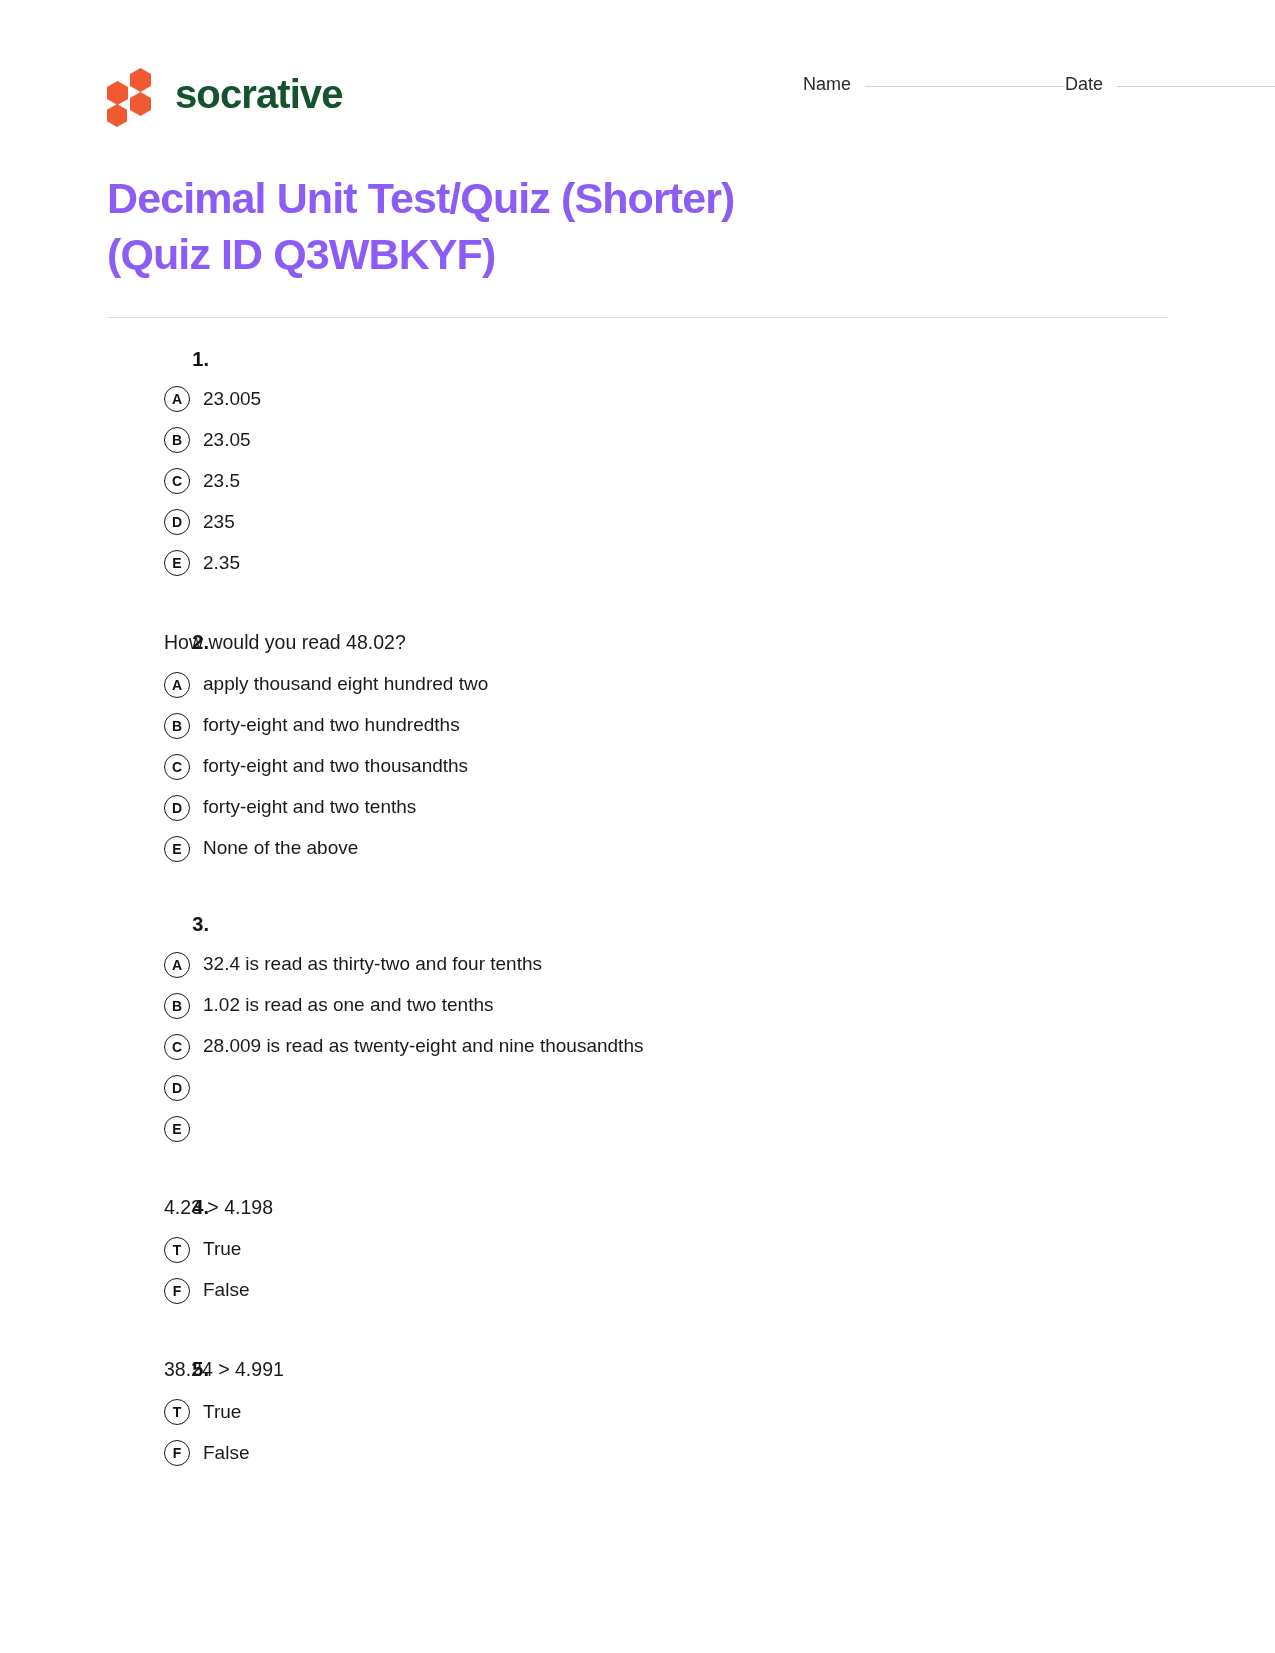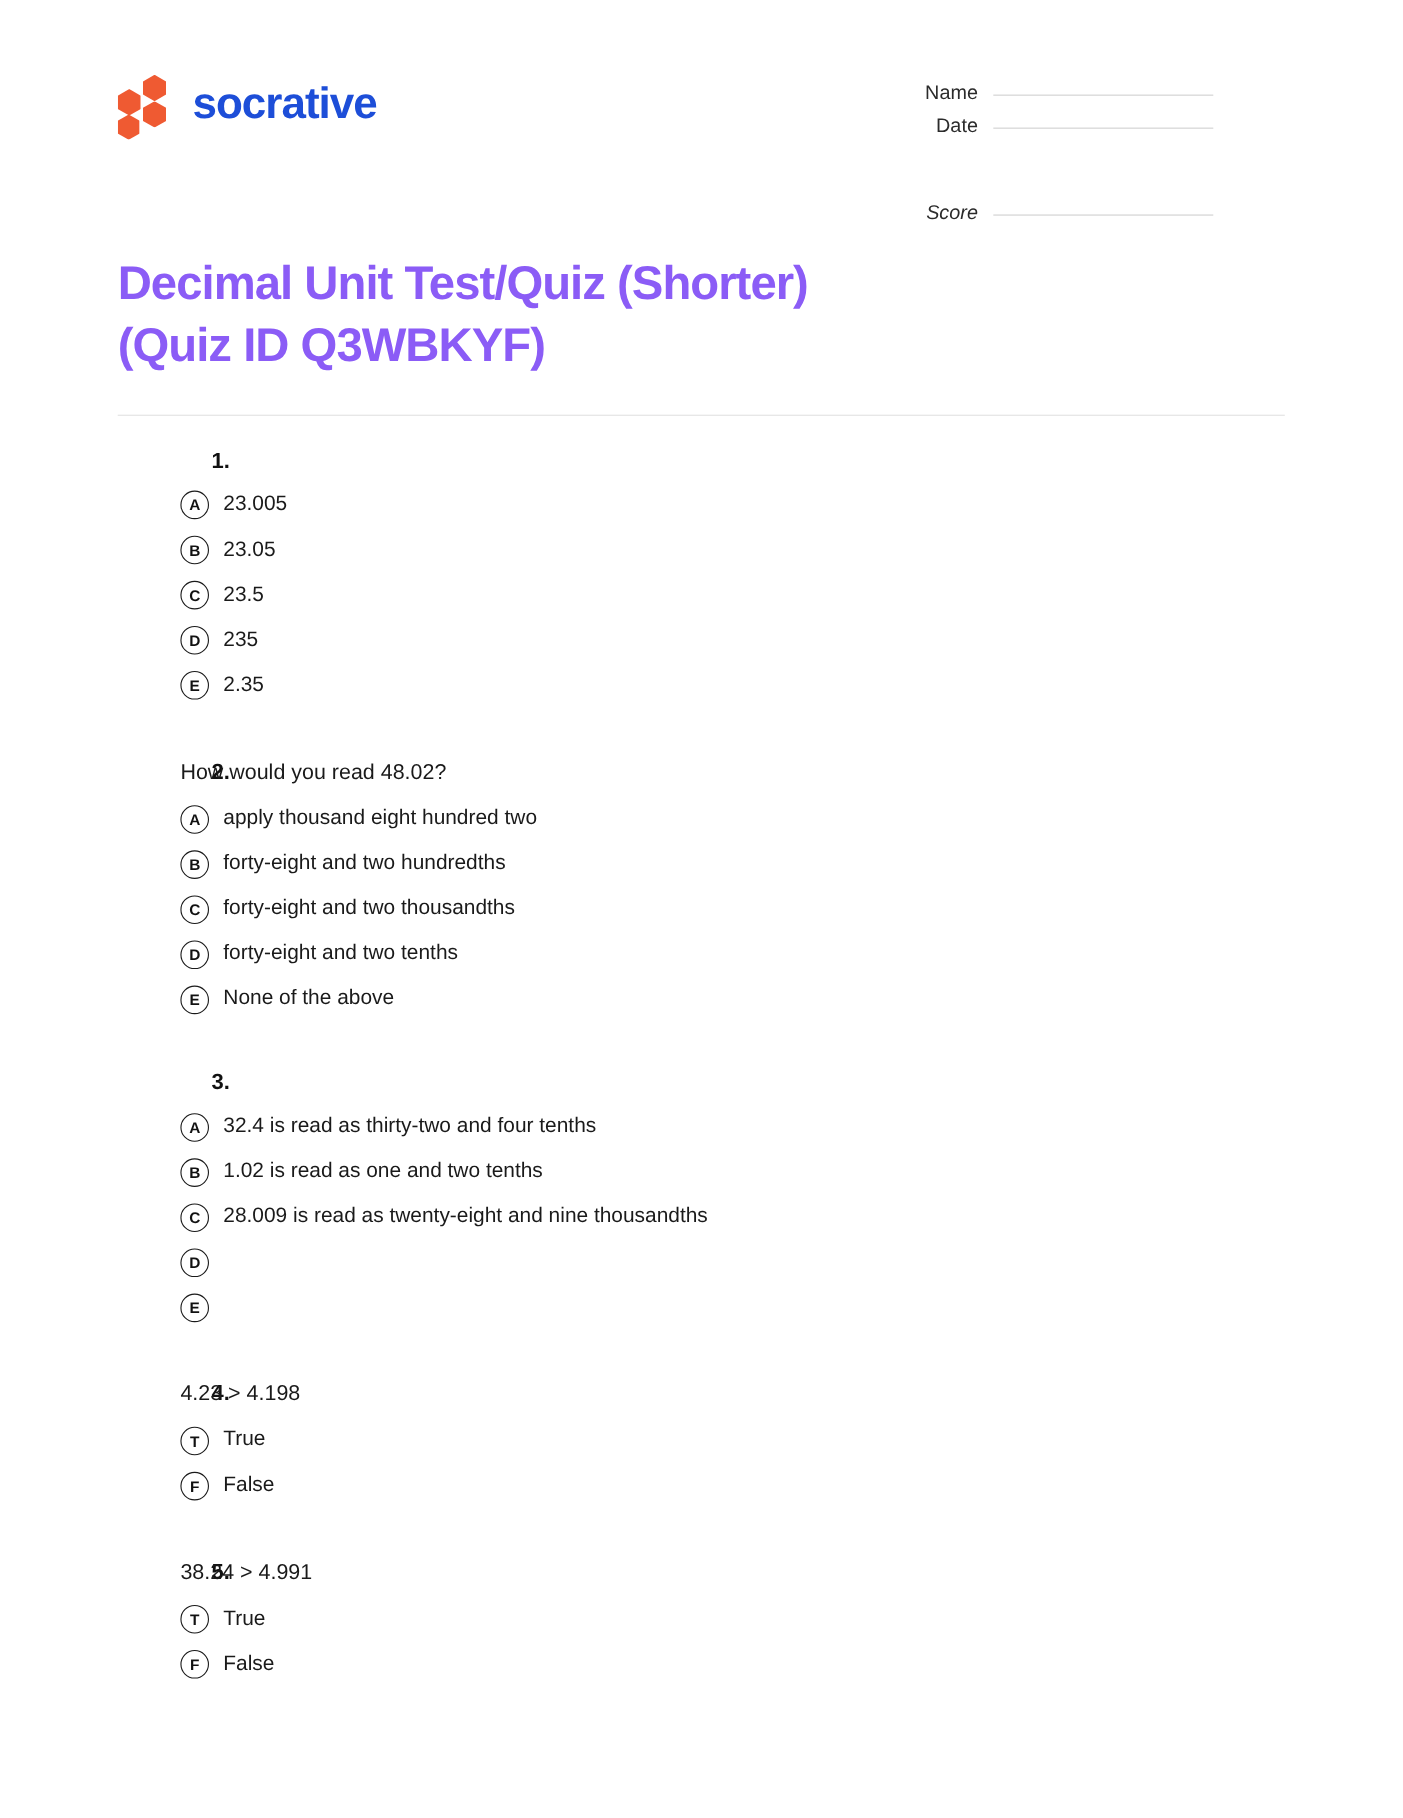--- a/index.html
+++ b/index.html
@@ -52,27 +52,26 @@
   }
   .hex.h1 { left: 0px;  top: 13px; }
   .hex.h2 { left: 23px; top: 0px;  }
   .hex.h3 { left: 0px;  top: 36px; width: 20px; height: 23px; }
   .hex.h4 { left: 23px; top: 24px; }
 
   .wordmark {
     font-size: 40px;
     font-weight: 700;
     letter-spacing: -0.9px;
-    color: #1d4ed8;
+    color: #14532d;
     line-height: 1;
   }
 
   .fields {
     display: flex;
-    flex-direction: column;
     gap: 0;
     padding-top: 12px;
     width: 300px;
     text-align: right;
   }
   .field-row {
     display: flex;
     align-items: baseline;
     justify-content: flex-end;
     gap: 14px;

